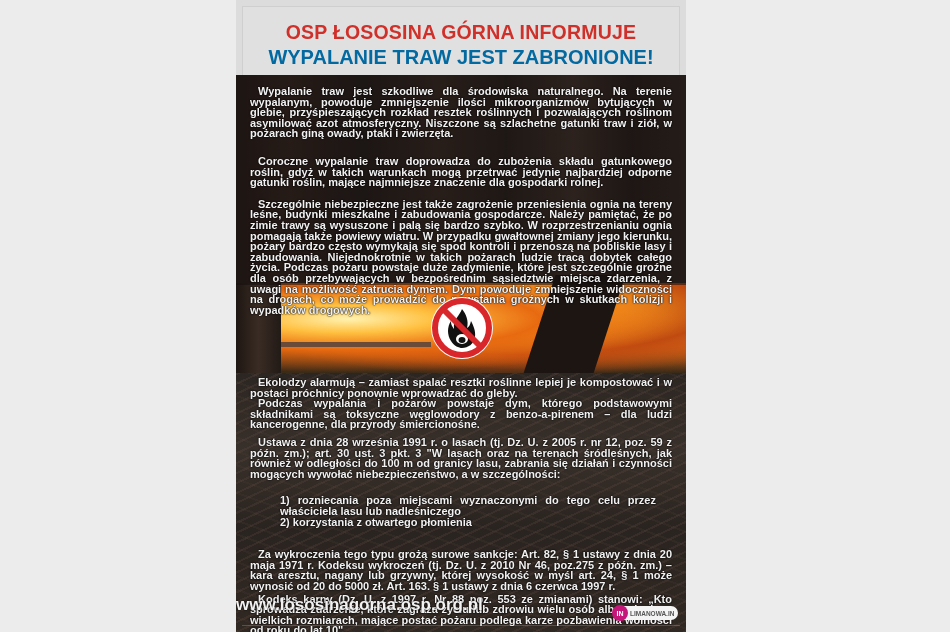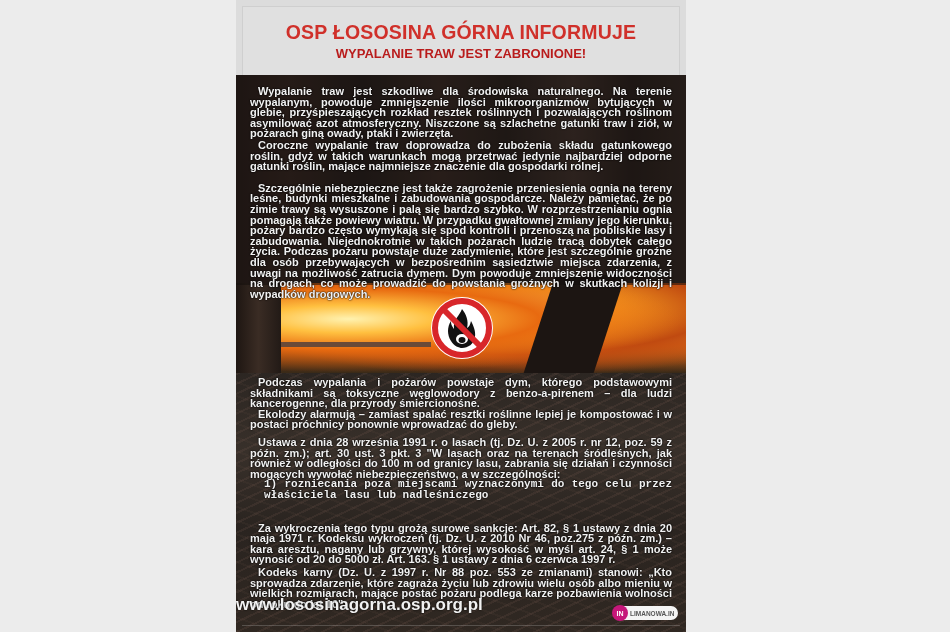--- a/index.html
+++ b/index.html
@@ -1,42 +1,42 @@
 <!DOCTYPE html>
 <html><head>
 <meta charset="utf-8">
 <style>
   html, body { margin:0; padding:0; }
   body { width:950px; height:632px; background:#ececec; position:relative; overflow:hidden; font-family:"Liberation Sans", sans-serif; }
   .poster { position:absolute; left:236px; top:0; width:450px; height:632px; background:#1a1614; overflow:hidden; }
   .header { position:absolute; left:0; top:0; width:450px; height:75px; background:#dcdcdc; }
   .header-inner { position:absolute; left:6px; top:6px; right:6px; bottom:0; background:#e0e0e0; border:1px solid #cfcfcf; border-bottom:none; }
   .title1 { position:absolute; left:0; right:0; top:21px; text-align:center; color:#d0302a; font-weight:bold; font-size:19.5px; letter-spacing:0.2px; }
-  .title2 { position:absolute; left:0; right:0; top:46px; text-align:center; color:#b91c1c; font-weight:bold; font-size:13px; }
+  .title2 { position:absolute; left:0; right:0; top:46px; text-align:center; color:#0369a1; font-weight:bold; font-size:20px; }
   
   .bg-top { position:absolute; left:0; top:75px; width:450px; height:210px;
     background: linear-gradient(90deg,#2a1f1b 0%,#3b2a24 12%,#26201d 28%,#403029 45%,#2c2420 60%,#4a3a33 75%,#2a211d 88%,#3a2e28 100%); }
   .bg-fire { position:absolute; left:0; top:283px; width:450px; height:90px;
     background:
       radial-gradient(ellipse at 25% 40%, #fff2b0 0%, #ffc040 18%, #e86a10 40%, rgba(120,40,10,0) 70%),
       radial-gradient(ellipse at 62% 30%, #ffe27a 0%, #f59a20 25%, #c04a10 50%, rgba(80,30,10,0) 75%),
       radial-gradient(ellipse at 92% 45%, #ffd060 0%, #e0701a 30%, rgba(90,30,10,0) 70%),
       linear-gradient(180deg,#5a2a10 0%,#8a3a12 50%,#3a2a18 100%); }
   .tree-left { position:absolute; left:0; top:283px; width:45px; height:100px; background:linear-gradient(90deg,#1e1612,#3a2c24,#221a16); }
   .tree-right { position:absolute; left:300px; top:275px; width:70px; height:120px; background:#1c1512; transform:skewX(-18deg); }
   .fence { position:absolute; left:45px; top:342px; width:150px; height:5px; background:#6a4a38; }
   .bg-bottom { position:absolute; left:0; top:373px; width:450px; height:259px;
     background:
       repeating-linear-gradient(155deg, rgba(120,90,80,0.18) 0px, rgba(120,90,80,0.18) 2px, transparent 2px, transparent 9px),
       repeating-linear-gradient(20deg, rgba(90,70,60,0.15) 0px, rgba(90,70,60,0.15) 2px, transparent 2px, transparent 13px),
       linear-gradient(180deg,#2c2622 0%,#38302a 30%,#2a2420 60%,#302822 100%); }
   .shade-top { position:absolute; left:0; top:75px; width:450px; height:210px; background:rgba(20,14,12,0.55); }
   .text-block { position:absolute; left:14px; right:14px; color:#f2f2f2; font-weight:bold; font-size:11px; line-height:10.6px; text-align:justify; text-shadow:0 0 2px #000, 0 0 1px #000; }
   .text-block p { margin:0; text-indent:8px; }
-  .text-block ol { margin:0; padding:0 0 0 14px; list-style:none;font-family:Liberation Mono, monospace; }
+  .text-block ol { margin:16px; padding:0 0 0 14px; list-style:none; }
   .text-block li { margin:0; }
   .nosign { position:absolute; left:443px; top:295px; width:66px; height:66px; }
   .url { position:absolute; left:0; width:360px; top:595px; text-align:left; color:#f2f2f2; font-weight:bold; font-size:17px; text-shadow:0 0 2px #000; }
   .badge { position:absolute; left:378px; top:606px; height:14px; padding:0 4px 0 0; background:#f4f4f4; border-radius:7px; display:flex; align-items:center; font-size:6.5px; font-weight:bold; color:#555; }
   .badge-in { width:16px; height:16px; border-radius:50%; background:#c5177a; color:#fff; font-size:7px; display:flex; align-items:center; justify-content:center; margin-left:-2px; margin-right:2px; }
   .frame-line { position:absolute; left:6px; right:6px; top:625px; height:1px; background:rgba(200,200,200,0.25); }
 </style>
 </head>
 <body>
 
@@ -50,39 +50,40 @@
   <div class="bg-top"></div>
   <div class="bg-fire"></div>
   <div class="tree-left"></div>
   <div class="fence"></div>
   <div class="tree-right"></div>
   <div class="bg-bottom"></div>
   <div class="shade-top"></div>
 
   <div class="text-block" style="top:86px;">
     <p>Wypalanie traw jest szkodliwe dla środowiska naturalnego. Na terenie wypalanym, powoduje zmniejszenie ilości mikroorganizmów bytujących w glebie, przyśpieszających rozkład resztek roślinnych i pozwalających roślinom asymilować azot atmosferyczny. Niszczone są szlachetne gatunki traw i ziół, w pożarach giną owady, ptaki i zwierzęta.</p>
-    <p style="margin-top:1px;">Coroczne wypalanie traw doprowadza do zubożenia składu gatunkowego roślin, gdyż w takich warunkach mogą przetrwać jedynie najbardziej odporne gatunki roślin, mające najmniejsze znaczenie dla gospodarki rolnej.</p>
+    <p style="margin-top:17px;">Coroczne wypalanie traw doprowadza do zubożenia składu gatunkowego roślin, gdyż w takich warunkach mogą przetrwać jedynie najbardziej odporne gatunki roślin, mające najmniejsze znaczenie dla gospodarki rolnej.</p>
     <p style="margin-top:11px;">Szczególnie niebezpieczne jest także zagrożenie przeniesienia ognia na tereny leśne, budynki mieszkalne i zabudowania gospodarcze. Należy pamiętać, że po zimie trawy są wysuszone i palą się bardzo szybko. W rozprzestrzenianiu ognia pomagają także powiewy wiatru. W przypadku gwałtownej zmiany jego kierunku, pożary bardzo często wymykają się spod kontroli i przenoszą na pobliskie lasy i zabudowania. Niejednokrotnie w takich pożarach ludzie tracą dobytek całego życia. Podczas pożaru powstaje duże zadymienie, które jest szczególnie groźne dla osób przebywających w bezpośrednim sąsiedztwie miejsca zdarzenia, z uwagi na możliwość zatrucia dymem. Dym powoduje zmniejszenie widoczności na drogach, co może prowadzić do powstania groźnych w skutkach kolizji i wypadków drogowych.</p>
   </div>
 
   <svg class="nosign" style="left:193px;top:295px;" viewBox="0 0 66 66">
     <circle cx="33" cy="33" r="31" fill="#ffffff"></circle>
     <circle cx="33" cy="33" r="27" fill="none" stroke="#d8262a" stroke-width="6"></circle>
     <path d="M33 14 C30 22 24 24 25 34 C22 30 22 28 22 26 C18 32 18 40 22 46 C25 51 30 53 33 53 C39 53 45 49 46 42 C47 36 44 30 42 26 C41 30 40 32 38 33 C40 26 37 19 33 14 Z" fill="#111"></path>
     <ellipse cx="33" cy="44" rx="6" ry="5" fill="#fff"></ellipse>
     <ellipse cx="33" cy="45" rx="3.5" ry="3" fill="#111"></ellipse>
     <line x1="14" y1="14" x2="52" y2="52" stroke="#d8262a" stroke-width="6"></line>
   </svg>
 
   <div class="text-block" style="top:377px;">
+    <p>Ekolodzy alarmują – zamiast spalać resztki roślinne lepiej je kompostować i w postaci próchnicy ponownie wprowadzać do gleby.</p>
     <p>Podczas wypalania i pożarów powstaje dym, którego podstawowymi składnikami są toksyczne węglowodory z benzo-a-pirenem – dla ludzi kancerogenne, dla przyrody śmiercionośne.</p>
-    <p>Ekolodzy alarmują – zamiast spalać resztki roślinne lepiej je kompostować i w postaci próchnicy ponownie wprowadzać do gleby.</p>
     <p style="margin-top:7px;">Ustawa z dnia 28 września 1991 r. o lasach (tj. Dz. U. z 2005 r. nr 12, poz. 59 z późn. zm.); art. 30 ust. 3 pkt. 3 "W lasach oraz na terenach śródleśnych, jak również w odległości do 100 m od granicy lasu, zabrania się działań i czynności mogących wywołać niebezpieczeństwo, a w szczególności:</p>
     <ol>
       <li>1) rozniecania poza miejscami wyznaczonymi do tego celu przez właściciela lasu lub nadleśniczego</li>
+      <li>2) korzystania z otwartego płomienia</li>
     </ol>
     <p style="margin-top:22px;">Za wykroczenia tego typu grożą surowe sankcje: Art. 82, § 1 ustawy z dnia 20 maja 1971 r. Kodeksu wykroczeń (tj. Dz. U. z 2010 Nr 46, poz.275 z późn. zm.) – kara aresztu, nagany lub grzywny, której wysokość w myśl art. 24, § 1 może wynosić od 20 do 5000 zł. Art. 163. § 1 ustawy z dnia 6 czerwca 1997 r.</p>
     <p style="margin-top:2px;">Kodeks karny (Dz. U. z 1997 r. Nr 88 poz. 553 ze zmianami) stanowi: „Kto sprowadza zdarzenie, które zagraża życiu lub zdrowiu wielu osób albo mieniu w wielkich rozmiarach, mające postać pożaru podlega karze pozbawienia wolności od roku do lat 10".</p>
   </div>
 
   <div class="url">www.lososinagorna.osp.org.pl</div>
 
   <div class="badge">
     <span class="badge-in">IN</span>
     <span>LIMANOWA.IN</span>

